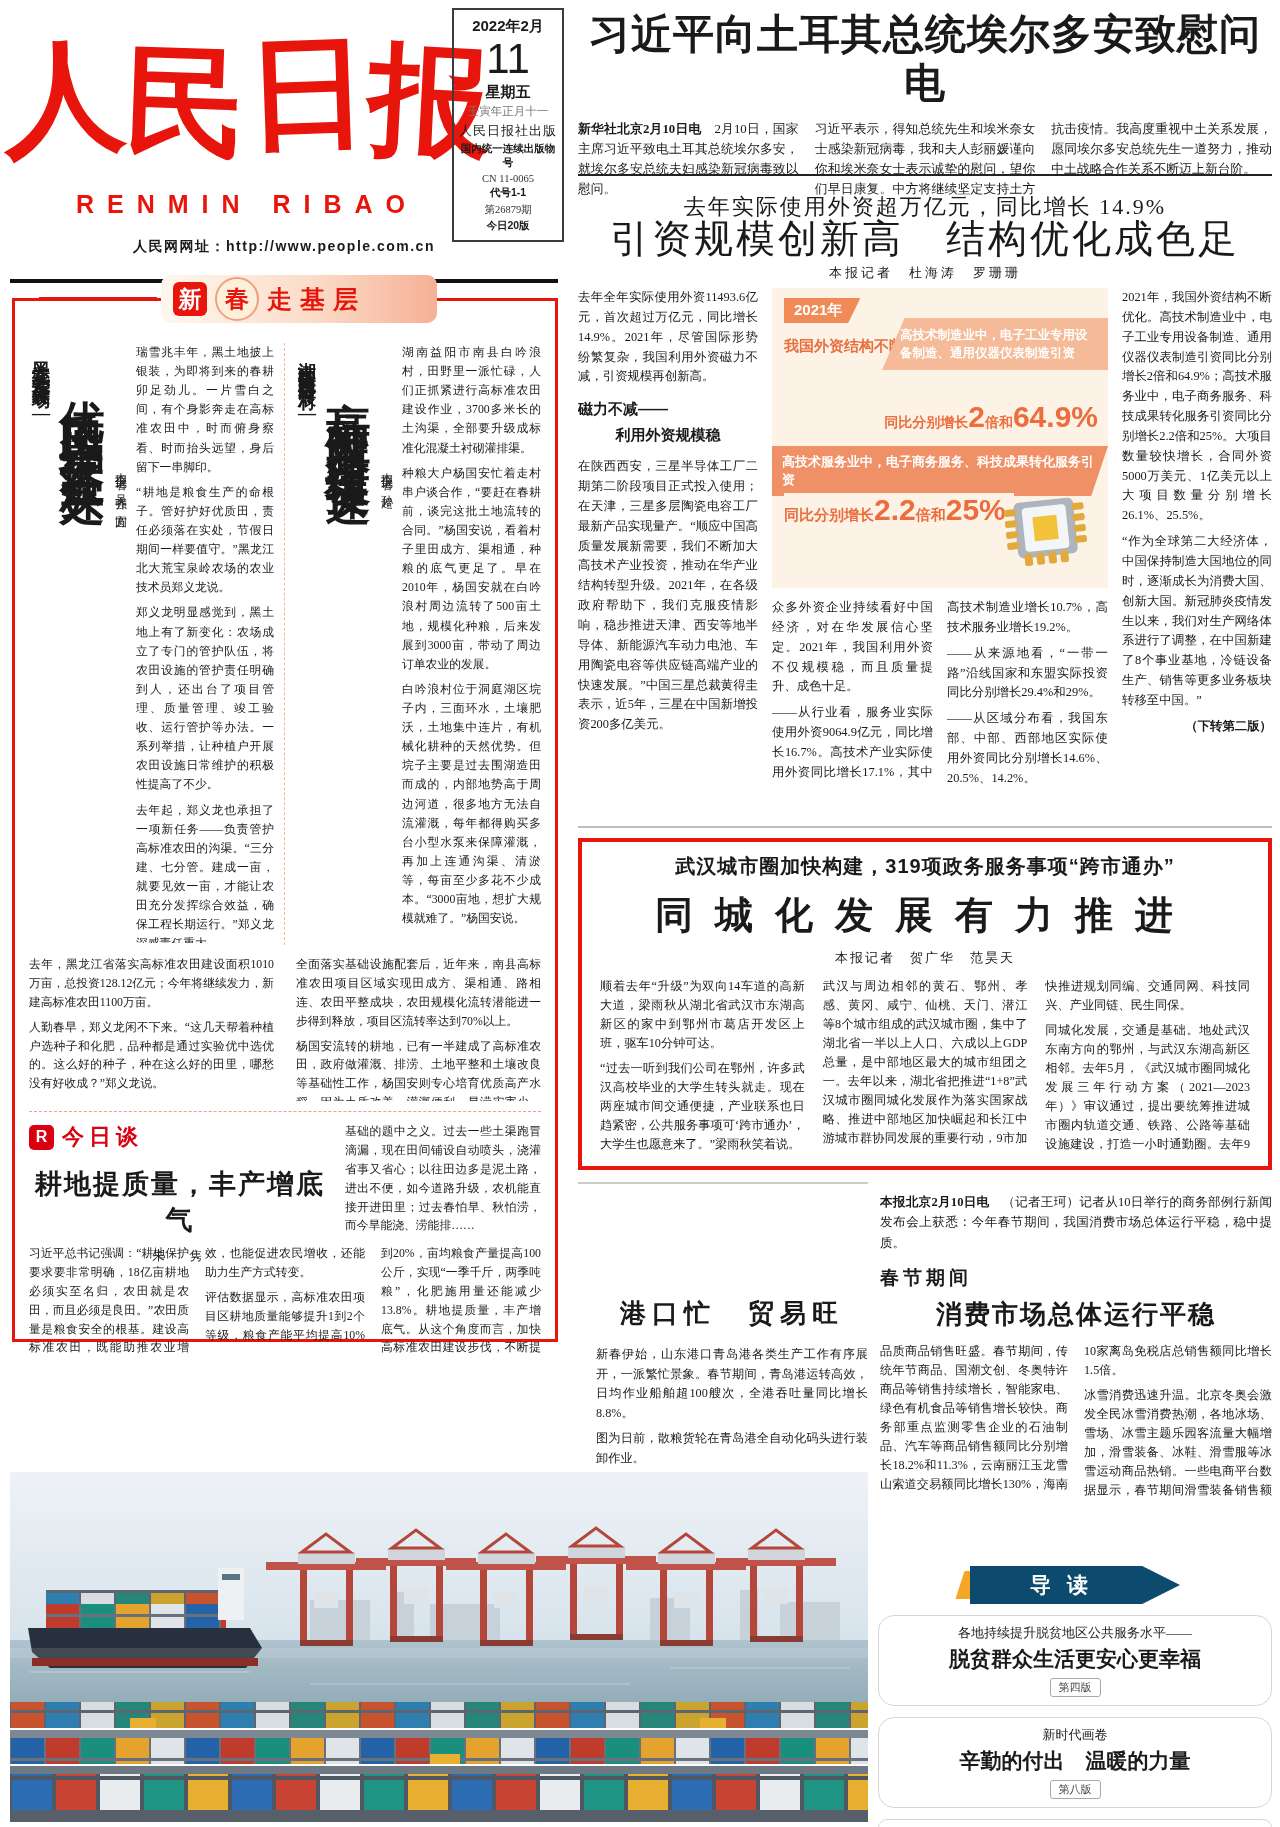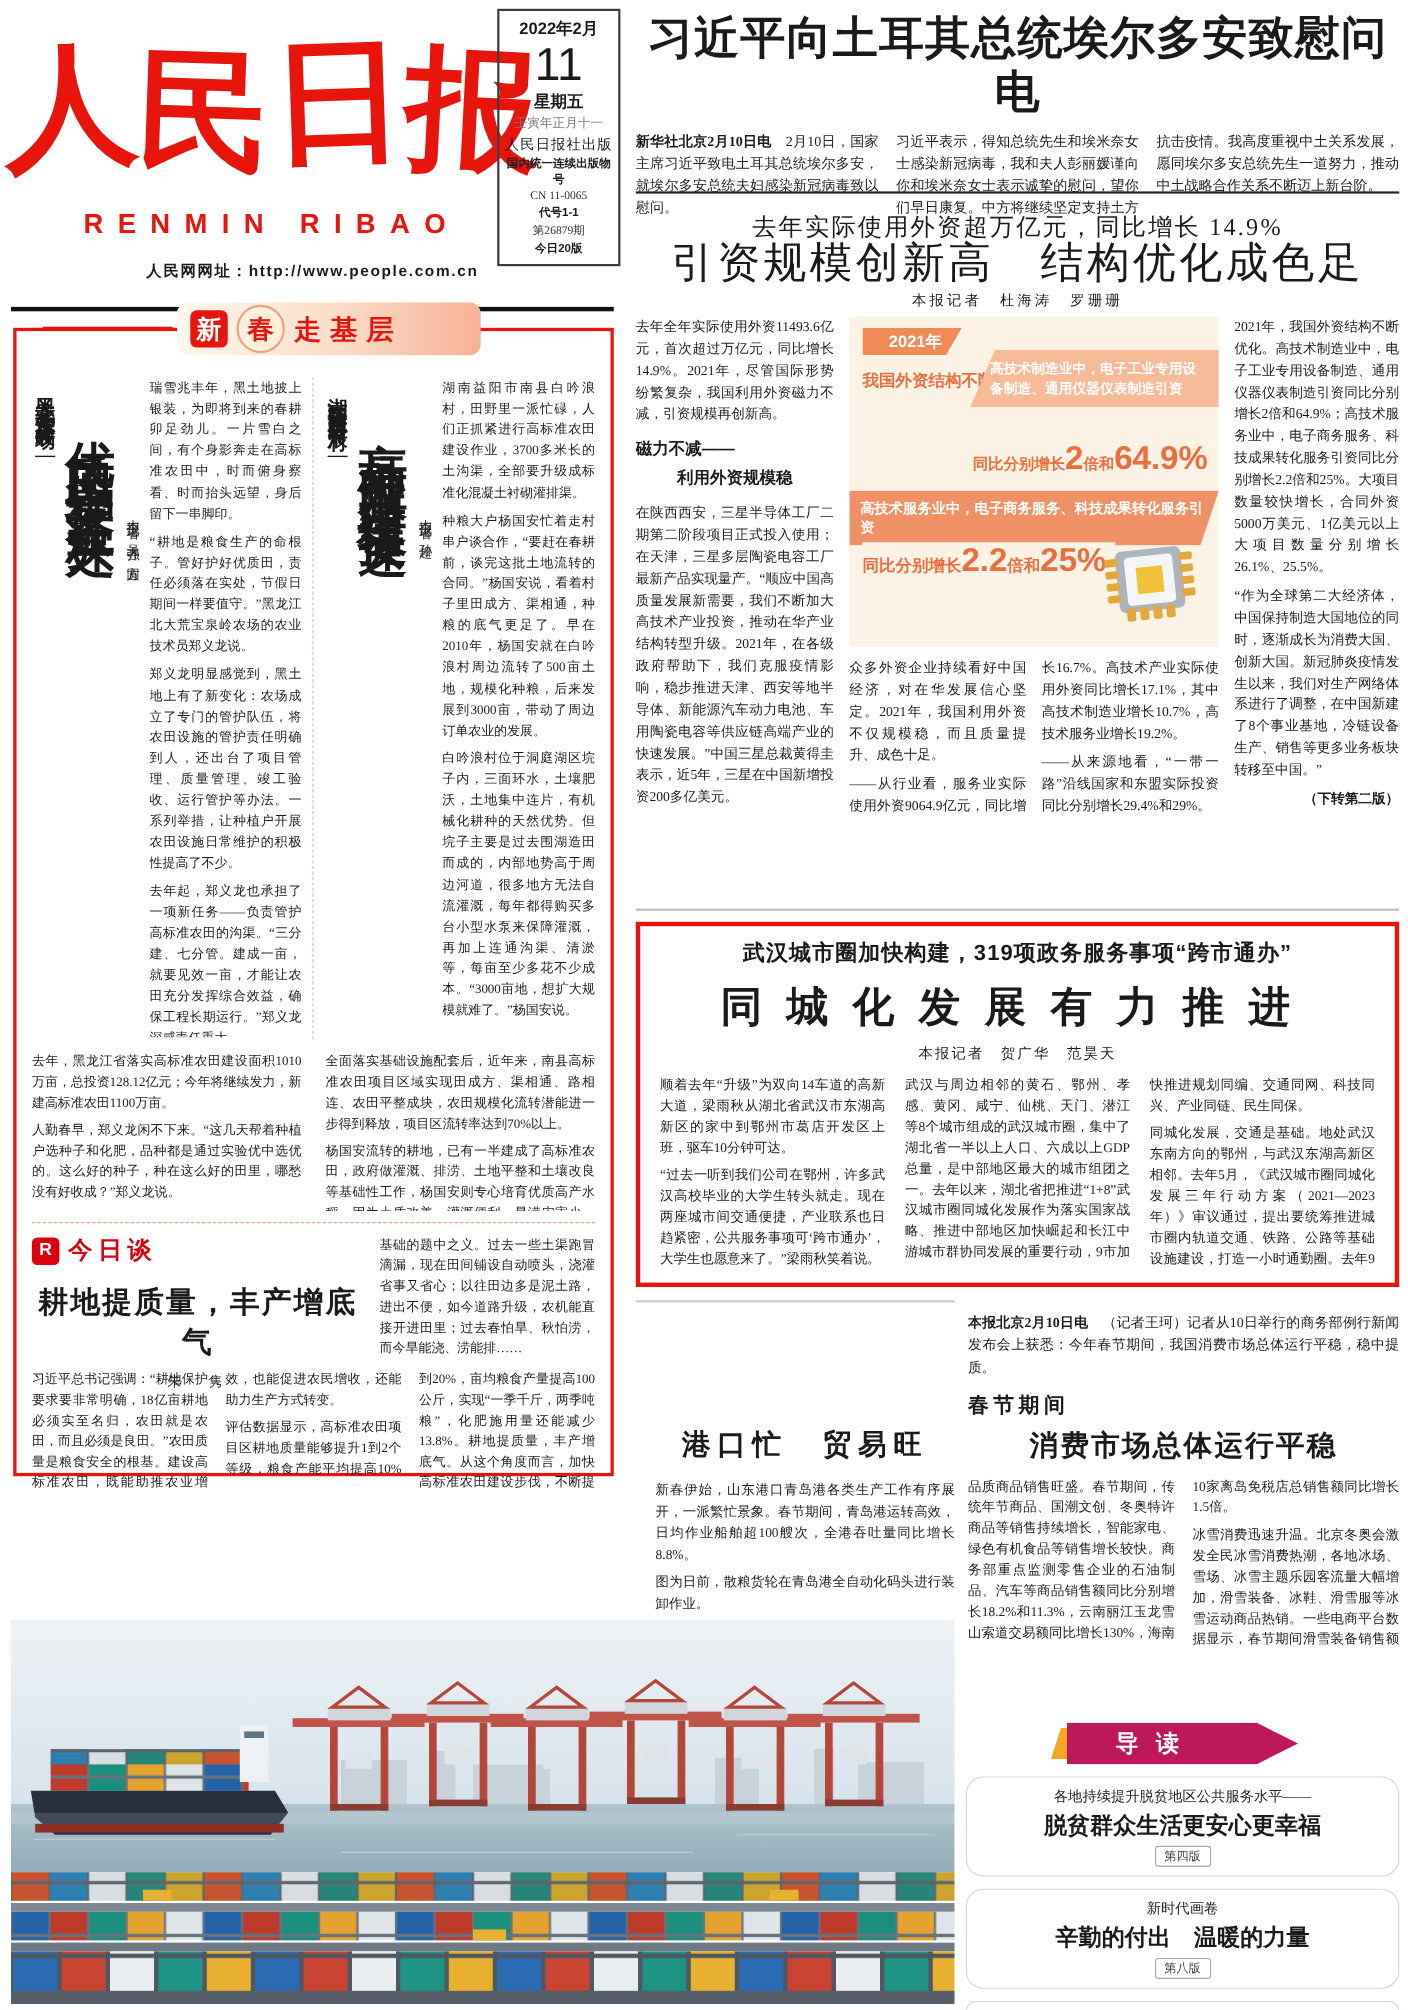--- a/index.html
+++ b/index.html
@@ -51,21 +51,21 @@
   .fdi-center{width:336px;}
   .fdi-right{width:150px;height:534px;}
   .fdi-sub{font-weight:bold;font-size:15px;margin:10px 0 10px 0;font-family:"Liberation Sans","DejaVu Sans",sans-serif;}
   .fdi-sub .s2{display:block;text-align:center;margin-top:2px;}
   .fdi-center-text{margin-top:10px;column-count:2;column-gap:14px;height:220px;overflow:hidden;}
   .jump{font-weight:bold;text-align:right;}
 
   
   #infographic{position:relative;width:336px;height:300px;background:#fcf2e5;box-sizing:border-box;padding:10px 12px;overflow:hidden;}
   .ig-tag{display:inline-block;background:#f08a56;color:#fff;font-size:15px;font-weight:bold;
-      padding:3px 18px 3px 24px;clip-path:polygon(0 0,100% 0,84% 100%,0 100%);font-family:"Liberation Sans","DejaVu Sans",sans-serif;}
+      padding:3px 18px 3px 10px;clip-path:polygon(0 0,100% 0,84% 100%,0 100%);font-family:"Liberation Sans","DejaVu Sans",sans-serif;}
   .ig-lead{color:#e8703f;font-size:15px;font-weight:bold;margin-top:14px;width:150px;font-family:"Liberation Sans","DejaVu Sans",sans-serif;}
   .ig-b1{position:absolute;right:0;top:30px;width:196px;background:#f5ba97;color:#fff;font-size:12.5px;font-weight:bold;
       padding:8px 12px 8px 18px;clip-path:polygon(10% 0,100% 0,100% 100%,0 100%);line-height:1.45;
       font-family:"Liberation Sans","DejaVu Sans",sans-serif;}
   .ig-stat{color:#ed6d3d;font-weight:bold;font-family:"Liberation Sans","DejaVu Sans",sans-serif;}
   .ig-stat .big{font-size:30px;}
   .ig-stat1{position:absolute;right:10px;top:112px;font-size:14px;}
   .ig-b2{position:absolute;left:0;top:158px;width:316px;background:#f09066;color:#fff;font-size:13px;font-weight:bold;
       padding:7px 10px;clip-path:polygon(0 0,100% 0,95% 100%,0 100%);font-family:"Liberation Sans","DejaVu Sans",sans-serif;}
   .ig-stat2{position:absolute;left:12px;top:205px;font-size:15px;background:#fcf2e5;padding-right:8px;}
@@ -93,22 +93,22 @@
   #cons-block{left:880px;top:1192px;width:392px;}
   #cons-lead{font-size:12.6px;line-height:1.62;}
   #cons-kicker{text-align:left;font-size:19px;font-weight:bold;letter-spacing:4px;margin-top:12px;}
   #cons-headline{text-align:center;font-size:26px;font-weight:900;letter-spacing:2px;margin-top:6px;}
   #cons-body{margin-top:10px;column-count:2;column-gap:16px;font-size:12.2px;line-height:1.56;height:168px;overflow:hidden;}
 
   
   #daodu{left:878px;top:1566px;width:394px;}
   #dd-ribbon{position:relative;width:210px;height:38px;margin:0 auto;}
   #dd-ribbon .accent{position:absolute;left:-10px;top:5px;width:24px;height:28px;background:#f5a623;transform:skewX(-18deg);}
-  #dd-ribbon .main{position:absolute;inset:0;background:#be185d;clip-path:polygon(0 0,82% 0,100% 50%,82% 100%,0 100%);
-      display:flex;align-items:center;justify-content:flex-start;padding-left:44px;color:#fff;
+  #dd-ribbon .main{position:absolute;inset:0;background:#0c4a6e;clip-path:polygon(0 0,82% 0,100% 50%,82% 100%,0 100%);
+      display:flex;align-items:center;justify-content:flex-start;padding-left:60px;color:#fff;
       font-size:21px;font-weight:900;letter-spacing:16px;font-family:"Liberation Sans","DejaVu Sans",sans-serif;}
   .dd-item{border:1.5px solid #d6d6d6;border-radius:16px;padding:8px 8px;margin-top:11px;text-align:center;}
   .dd-kicker{font-size:13px;color:#222;}
   .dd-title{font-size:21px;font-weight:900;margin-top:3px;}
   .dd-page{display:inline-block;margin-top:5px;font-size:11px;color:#444;border:1px solid #a8a8a8;
       padding:1px 8px;border-radius:3px;}
 
   
   #ns-box{left:12px;top:298px;width:546px;height:1044px;border:3px solid #e8150d;box-sizing:border-box;padding:14px 14px 10px 14px;}
   #ns-banner{position:absolute;left:146px;top:-26px;width:252px;height:48px;display:flex;align-items:center;gap:8px;
@@ -233,20 +233,21 @@
               <rect x="24" y="16" width="44" height="44" rx="4" fill="#f4f5f7"></rect>
               <rect x="34" y="26" width="24" height="24" fill="#f2c23a"></rect>
             </g>
           </svg>
         </div>
       </div>
       <div class="fdi-center-text just fdi-col">
         <p>众多外资企业持续看好中国经济，对在华发展信心坚定。2021年，我国利用外资不仅规模稳，而且质量提升、成色十足。</p>
         <p>——从行业看，服务业实际使用外资9064.9亿元，同比增长16.7%。高技术产业实际使用外资同比增长17.1%，其中高技术制造业增长10.7%，高技术服务业增长19.2%。</p>
         <p>——从来源地看，“一带一路”沿线国家和东盟实际投资同比分别增长29.4%和29%。</p>
+        <p>——从区域分布看，我国东部、中部、西部地区实际使用外资同比分别增长14.6%、20.5%、14.2%。</p>
       </div>
     </div>
 
     <div class="fdi-col fdi-right just">
       <p>2021年，我国外资结构不断优化。高技术制造业中，电子工业专用设备制造、通用仪器仪表制造引资同比分别增长2倍和64.9%；高技术服务业中，电子商务服务、科技成果转化服务引资同比分别增长2.2倍和25%。大项目数量较快增长，合同外资5000万美元、1亿美元以上大项目数量分别增长26.1%、25.5%。</p>
       <p>“作为全球第二大经济体，中国保持制造大国地位的同时，逐渐成长为消费大国、创新大国。新冠肺炎疫情发生以来，我们对生产网络体系进行了调整，在中国新建了8个事业基地，冷链设备生产、销售等更多业务板块转移至中国。”</p>
       <p class="jump">（下转第二版）</p>
     </div>
   </div>
 

